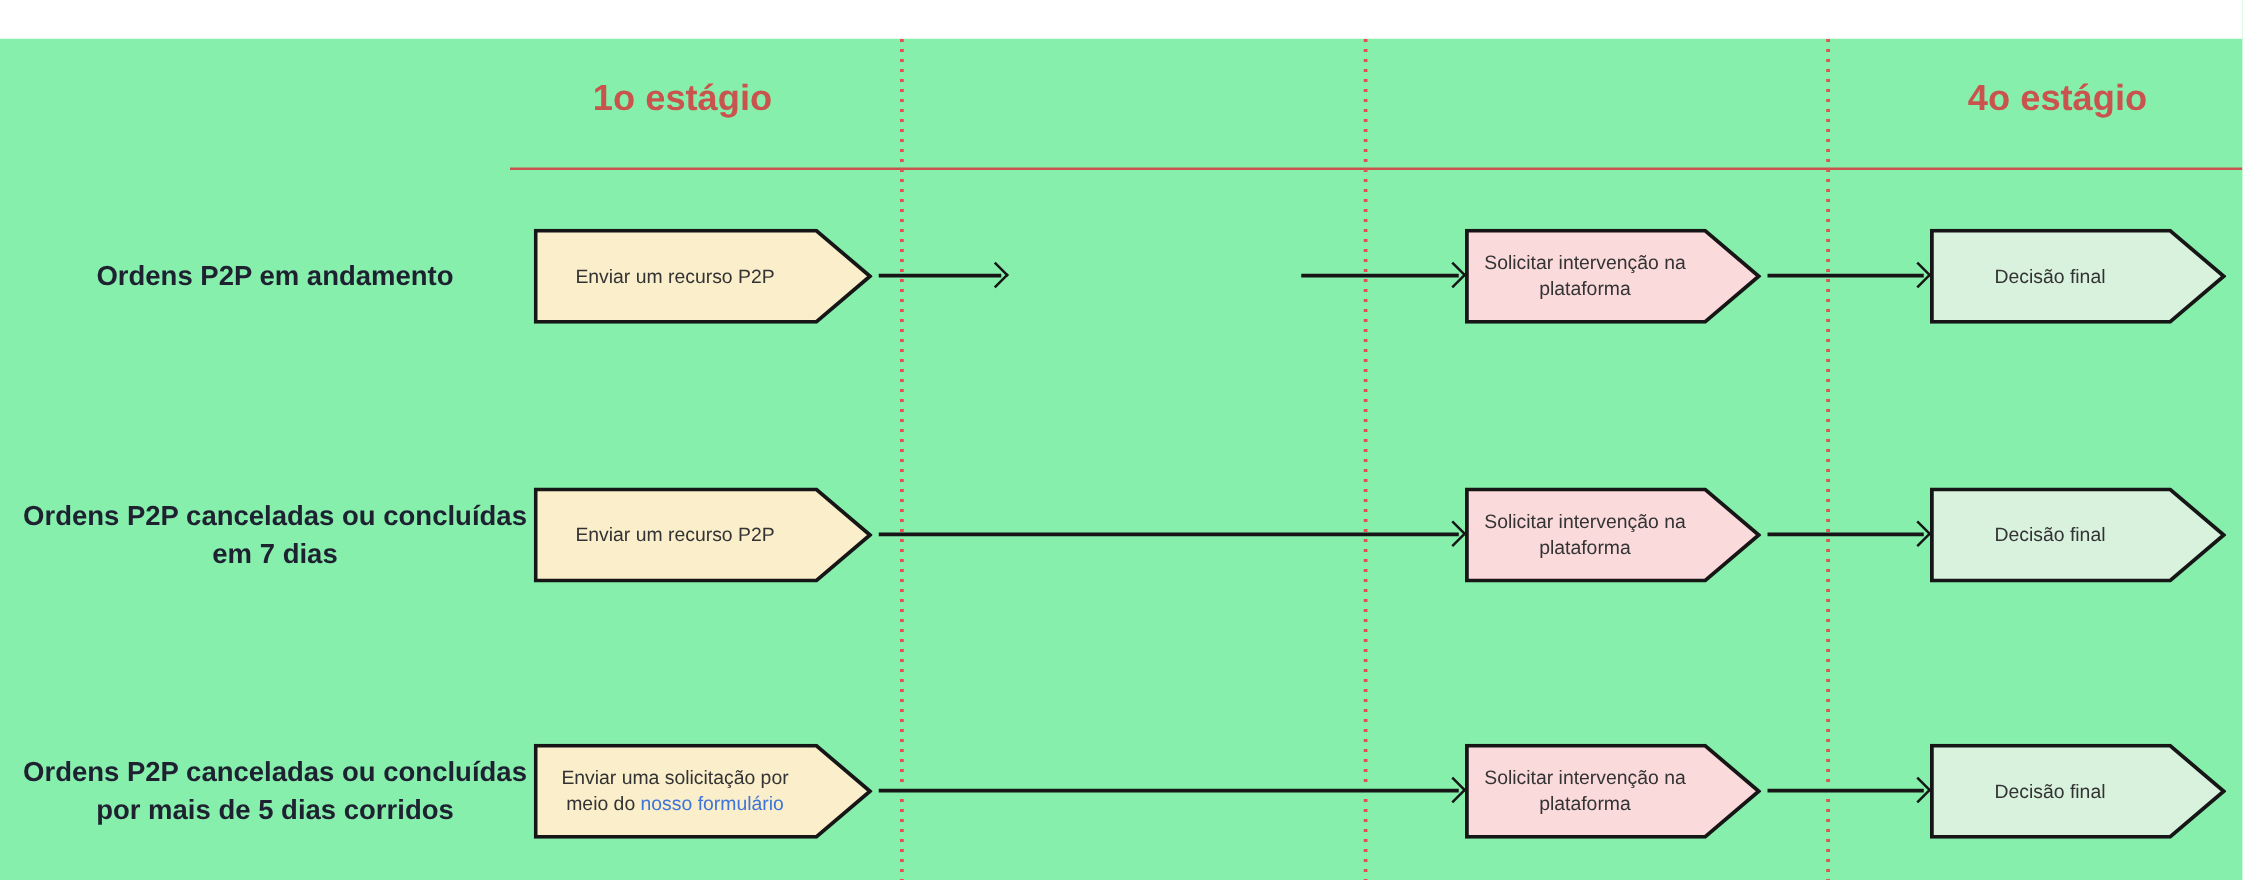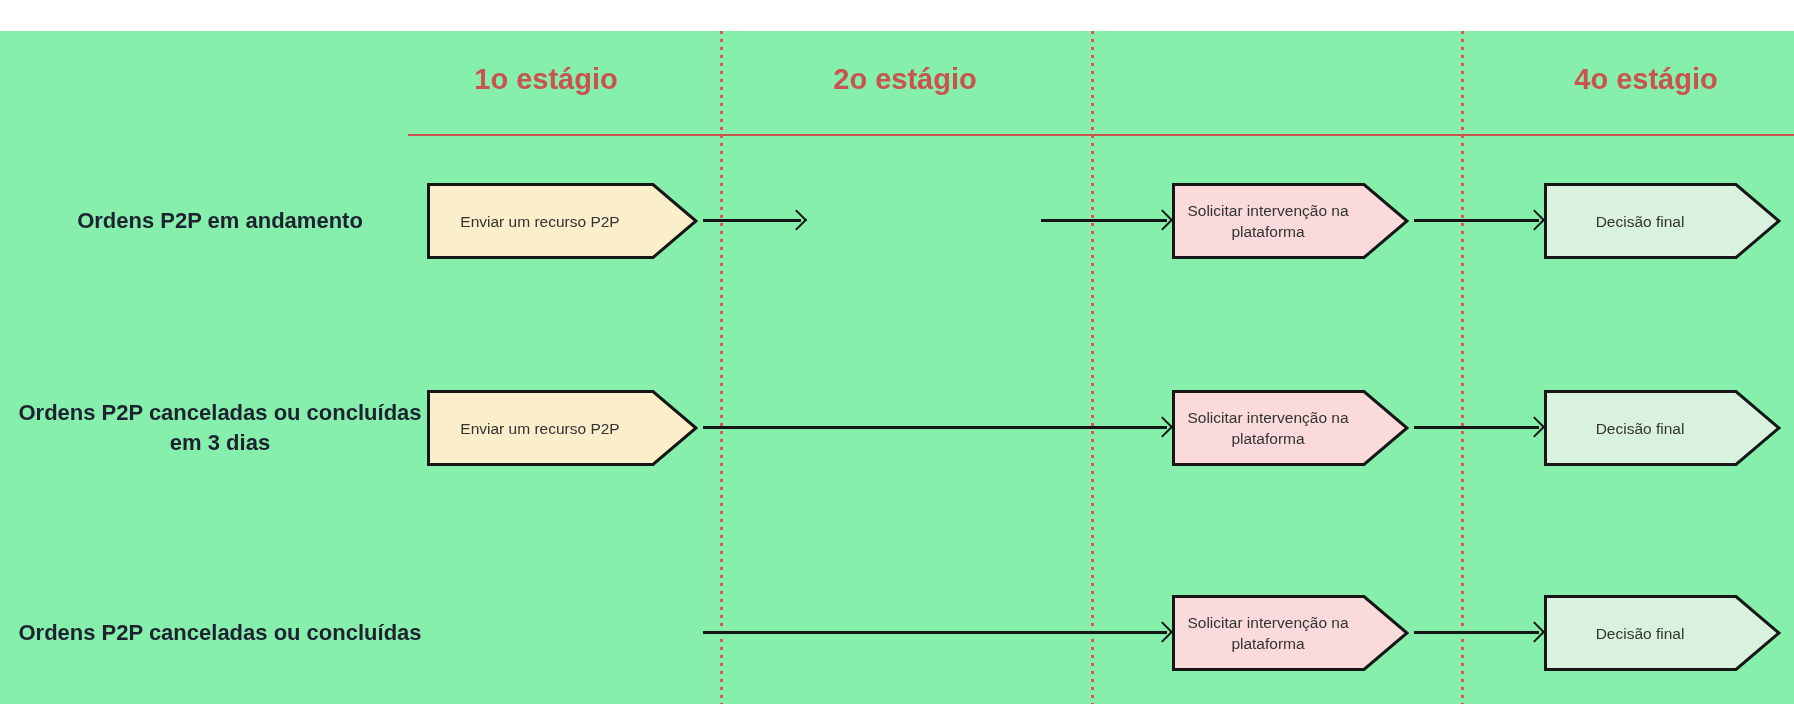--- a/index.html
+++ b/index.html
@@ -55,21 +55,20 @@
 <body>
 
 <div class="canvas">
 
   <div class="hline"></div>
   <div class="vline" style="left:720px"></div>
   <div class="vline" style="left:1091px"></div>
   <div class="vline" style="left:1461px"></div>
 
   <div class="stage-h" style="left:386px">1o estágio</div>
-  <div class="stage-h" style="left:745px">2o estágio</div>
   <div class="stage-h" style="left:1486px">4o estágio</div>
 
   <div class="row" style="top:152px">
     <div class="row-label">
       <span>Ordens P2P em andamento</span>
     </div>
 
     <div class="step fill-yellow" style="left:411px;width:271px">
       <svg width="271" height="76">
         <polygon points="1.5,1.5 226,1.5 269,38 226,74.5 1.5,74.5"></polygon>
@@ -102,21 +101,21 @@
       </svg>
       <div class="txt">
         <span>Decisão final</span>
       </div>
     </div>
   </div>
 
   <div class="row" style="top:359px">
     <div class="row-label">
       <span>Ordens P2P canceladas ou concluídas</span>
-      <span>em 3 dias</span>
+      <span>em 7 dias</span>
     </div>
 
     <div class="step fill-yellow" style="left:411px;width:271px">
       <svg width="271" height="76">
         <polygon points="1.5,1.5 226,1.5 269,38 226,74.5 1.5,74.5"></polygon>
       </svg>
       <div class="txt">
         <span>Enviar um recurso P2P</span>
       </div>
     </div>
@@ -141,22 +140,32 @@
       </svg>
       <div class="txt">
         <span>Decisão final</span>
       </div>
     </div>
   </div>
 
   <div class="row" style="top:564px">
     <div class="row-label">
       <span>Ordens P2P canceladas ou concluídas</span>
+      <span>por mais de 5 dias corridos</span>
     </div>
 
+    <div class="step fill-yellow" style="left:411px;width:271px">
+      <svg width="271" height="76">
+        <polygon points="1.5,1.5 226,1.5 269,38 226,74.5 1.5,74.5"></polygon>
+      </svg>
+      <div class="txt">
+        <span>Enviar uma solicitação por</span>
+        <span><span>meio do </span><a class="link">nosso formulário</a></span>
+      </div>
+    </div>
 
     <div class="arrow" style="left:687px;top:36px;width:464px"></div>
 
     <div class="step fill-pink" style="left:1156px;width:237px">
       <svg width="237" height="76">
         <polygon points="1.5,1.5 192,1.5 235,38 192,74.5 1.5,74.5"></polygon>
       </svg>
       <div class="txt">
         <span>Solicitar intervenção na</span>
         <span>plataforma</span>

